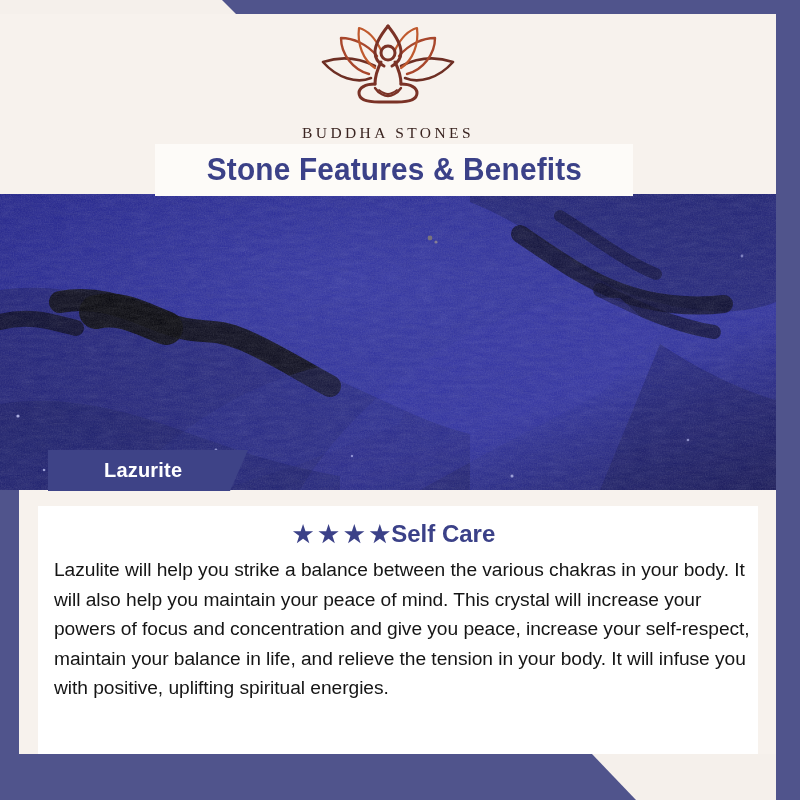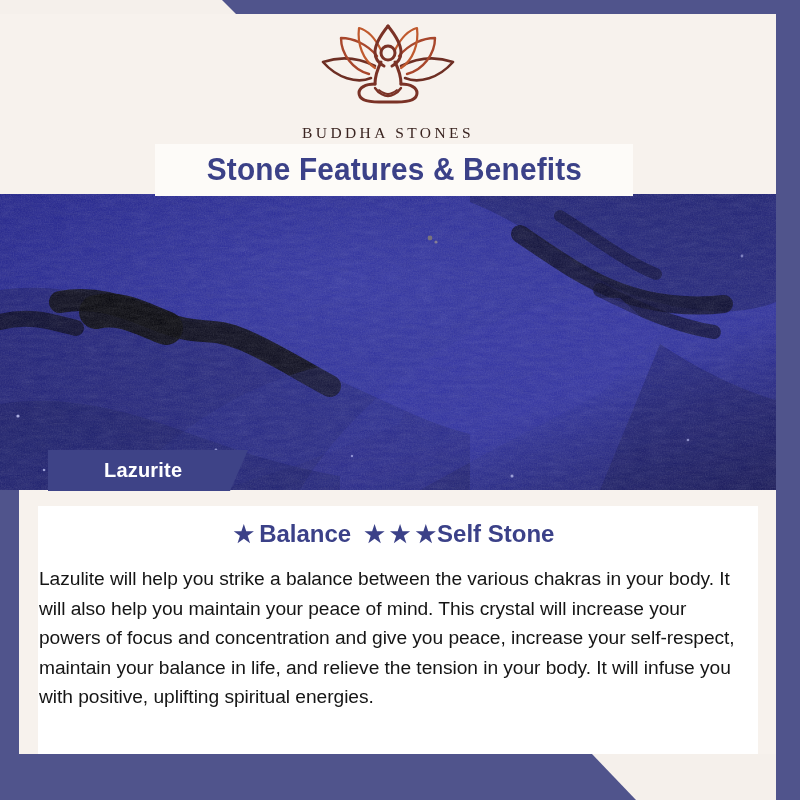--- a/index.html
+++ b/index.html
@@ -97,21 +97,21 @@
     font-size:24px; white-space:nowrap;
     font-family:"Liberation Sans Narrow","Liberation Sans", sans-serif;
   }
   .kw{ display:inline-flex; align-items:center; }
   .kw .star{ font-size:23px; line-height:1; margin-right:5px; }
   .kw .label{ margin-right:13px; }
   .kw:last-child .label{ margin-right:0; }
   .kw:last-child .star{ margin-right:1px; }
 
   .body-text{
-    margin-top:16px; padding-left:1px;
+    margin-top:7px; padding-left:16px;
     font-size:19.2px; line-height:29.5px; color:#151515;
     font-family:"Liberation Sans Narrow","Liberation Sans", sans-serif;
     text-align:left; letter-spacing:-.05px;
   }
 </style>
 </head>
 <body>
 
 <div class="card"></div>
 <div class="frame-right"></div>
@@ -224,28 +224,27 @@
 </div>
 
 <div class="stone-band">
   <span class="stone-name">Lazurite</span>
 </div>
 
 <div class="content">
   <div class="keywords">
     <span class="kw">
       <span class="star">★</span>
-      <span class="label">Balance</span>
-    </span>
-    <span class="kw">
-      <span class="star">★</span>
-    </span>
-    <span class="kw">
-      <span class="star">★</span>
-    </span>
-    <span class="kw">
-      <span class="star">★</span>
-      <span class="label">Self Stone</span>
+    </span>
+    <span class="kw">
+      <span class="star">★</span>
+    </span>
+    <span class="kw">
+      <span class="star">★</span>
+    </span>
+    <span class="kw">
+      <span class="star">★</span>
+      <span class="label">Self Care</span>
     </span>
   </div>
 
   <p class="body-text">Lazulite will help you strike a balance between the various chakras in your body. It will also help you maintain your peace of mind. This crystal will increase your powers of focus and concentration and give you peace, increase your self-respect, maintain your balance in life, and relieve the tension in your body. It will infuse you with positive, uplifting spiritual energies.</p>
 </div>
 
 </body></html>

